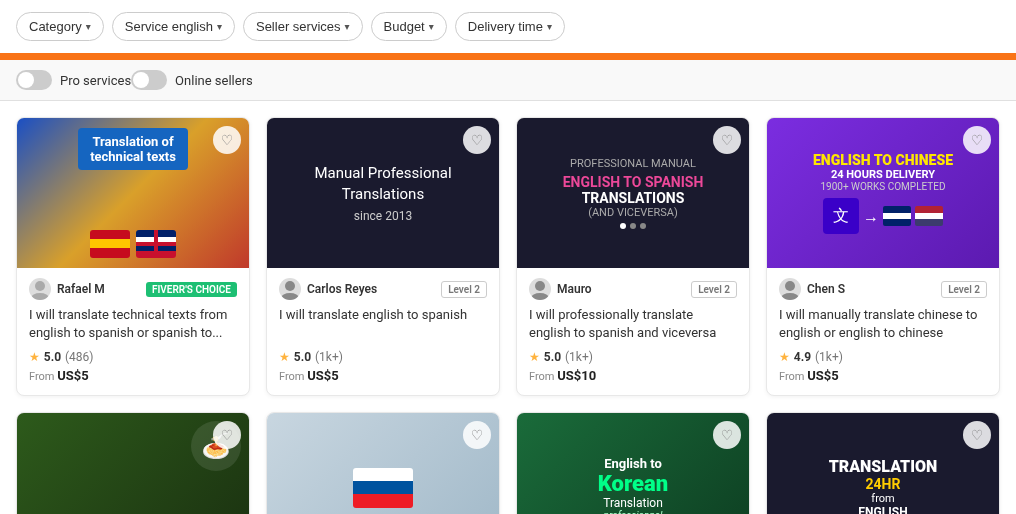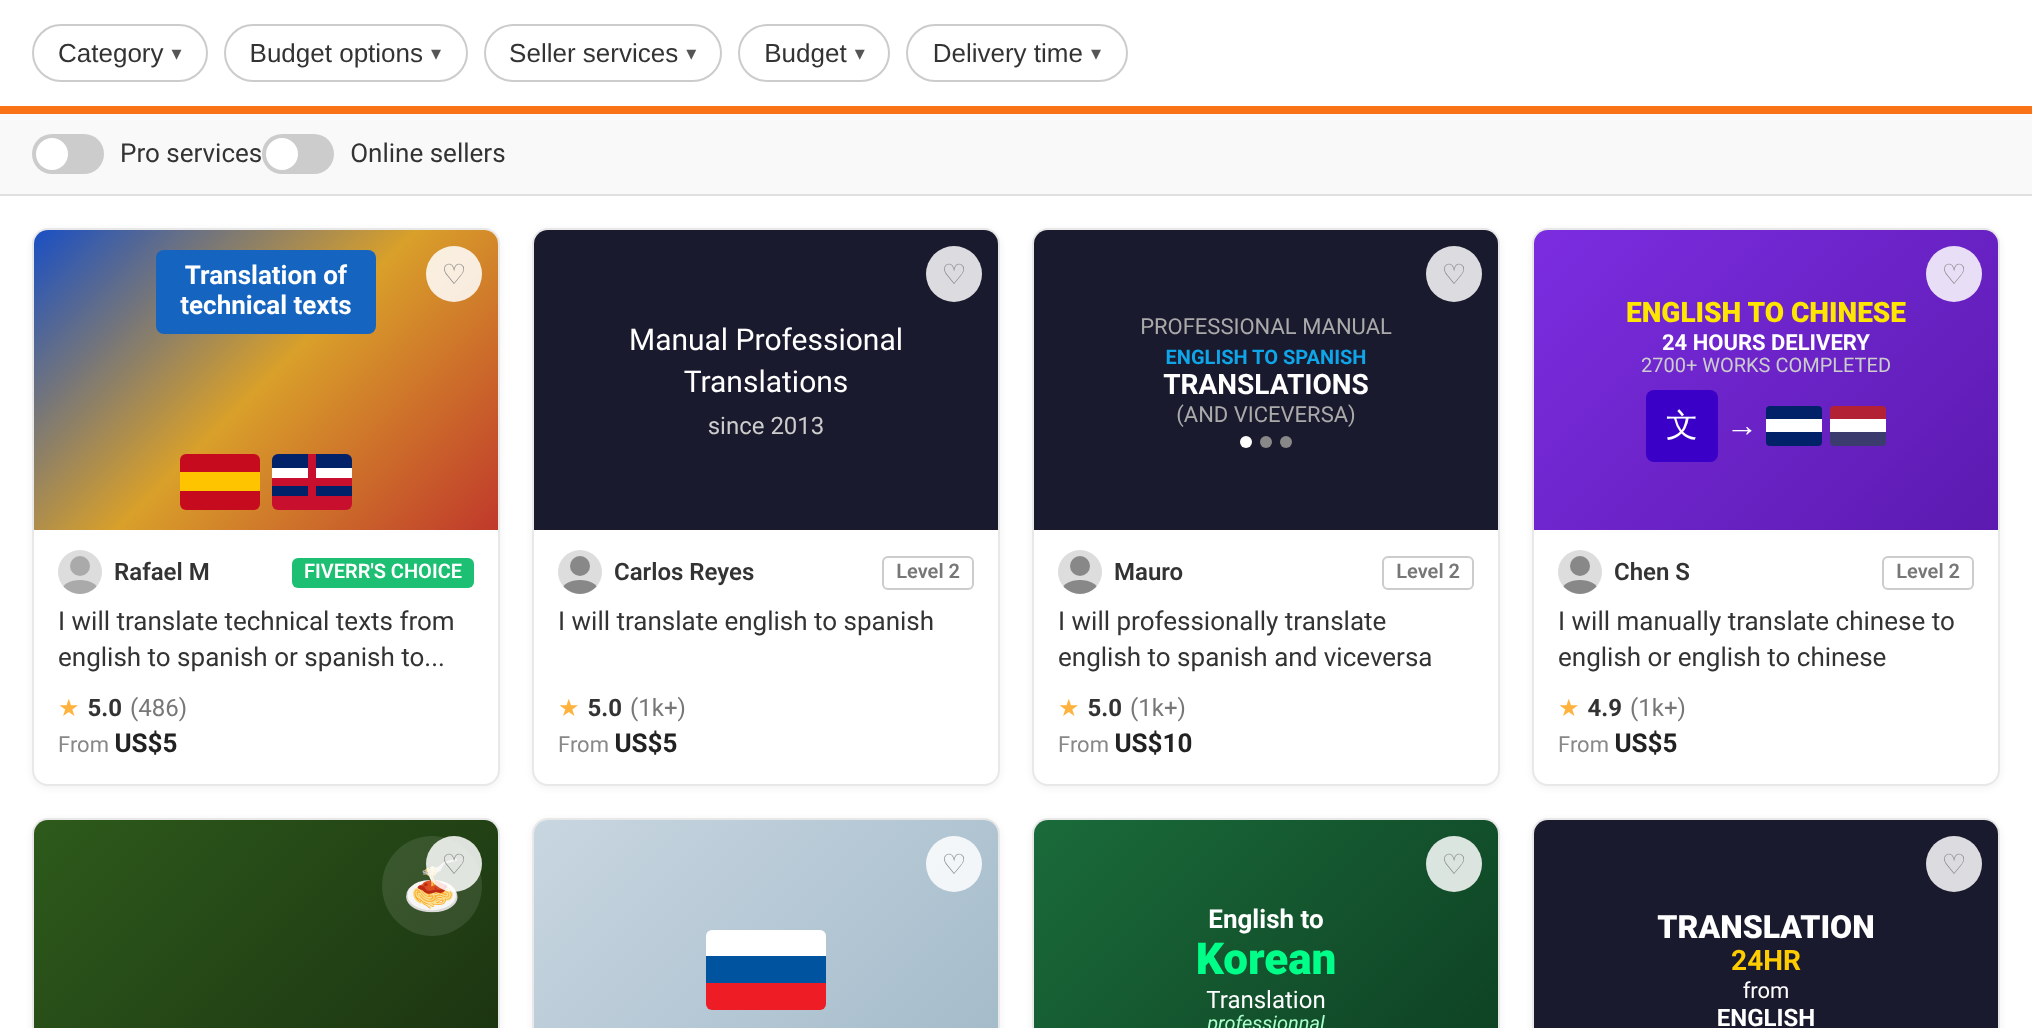--- a/index.html
+++ b/index.html
@@ -1,21 +1,21 @@
 <!DOCTYPE html>
 <html><head>
   <meta charset="utf-8">
   <style>
     * { box-sizing: border-box; margin: 0; padding: 0; }
     body { font-family: -apple-system, BlinkMacSystemFont, 'Segoe UI', Roboto, sans-serif; background: #fff; color: #222; font-size: 14px; }
 
     
     .filter-bar {
       display: flex; align-items: center; gap: 8px;
-      padding: 12px 16px; border-bottom: 4px solid #f97316;
+      padding: 12px 16px; border-bottom: 7px solid #f97316;
       flex-wrap: wrap;
     }
     .filter-btn {
       display: flex; align-items: center; gap: 4px;
       padding: 6px 12px; border: 1px solid #ccc; border-radius: 20px;
       background: #fff; cursor: pointer; font-size: 13px; color: #333;
       white-space: nowrap;
     }
     .chevron { font-size: 10px; color: #555; }
 
@@ -108,21 +108,21 @@
       display: flex; align-items: center; justify-content: center; flex-direction: column;
       padding: 10px; text-align: center;
     }
     .card-bg-2 .title-text { color: #fff; font-size: 15px; font-weight: 400; line-height: 1.4; }
     .card-bg-2 .sub-text { color: #ccc; font-size: 12px; margin-top: 4px; }
     .card-bg-3 {
       background: #1a1a2e;
       display: flex; align-items: center; justify-content: center; flex-direction: column;
       padding: 10px; text-align: center; position: relative;
     }
-    .card-bg-3 .red-title { color: #0ea5e9; font-size: 10px; font-weight: 700; }
+    .card-bg-3 .red-title { color: #ec4899; font-size: 14px; font-weight: 700; }
     .card-bg-3 .white-title { color: #fff; font-size: 14px; font-weight: 700; }
     .card-bg-3 .subtitle { color: #aaa; font-size: 11px; }
     .dots {
       display: flex; gap: 4px; margin-top: 4px;
     }
     .dot {
       width: 6px; height: 6px; border-radius: 50%; background: #888;
     }
     .dot.active { background: #fff; }
     .card-bg-4 {
@@ -155,21 +155,21 @@
   </style>
 </head>
 <body>
 
 <div class="filter-bar">
   <button class="filter-btn">
     <span>Category</span>
     <span class="chevron">▾</span>
   </button>
   <button class="filter-btn">
-    <span>Budget options</span>
+    <span>Service english</span>
     <span class="chevron">▾</span>
   </button>
   <button class="filter-btn">
     <span>Seller services</span>
     <span class="chevron">▾</span>
   </button>
   <button class="filter-btn">
     <span>Budget</span>
     <span class="chevron">▾</span>
   </button>
@@ -297,21 +297,21 @@
       </div>
       <div class="price"><span class="price-label">From </span>US$10</div>
     </div>
   </div>
 
   <div class="card">
     <div class="card-image">
       <div class="card-bg-4" style="width:100%;height:100%;flex-direction:column;justify-content:center;">
         <div class="eng-chi">ENGLISH TO CHINESE</div>
         <div class="delivery">24 HOURS DELIVERY</div>
-        <div class="works">2700+ WORKS COMPLETED</div>
+        <div class="works">1900+ WORKS COMPLETED</div>
         <div style="display:flex;align-items:center;gap:4px;margin-top:6px;">
 
           <div style="width:36px;height:36px;background:#3a00c8;border-radius:4px;display:flex;align-items:center;justify-content:center;">
             <span style="color:#fff;font-size:16px;">文</span>
           </div>
           <span style="color:#fff;font-size:16px;">→</span>
 
           <div style="width:28px;height:20px;background:linear-gradient(to bottom,#012169 33%,#fff 33%,#fff 66%,#012169 66%);border-radius:2px;"></div>
           <div style="width:28px;height:20px;background:linear-gradient(to bottom,#b22234 33%,#fff 33%,#fff 66%,#3c3b6e 66%);border-radius:2px;"></div>
         </div>

